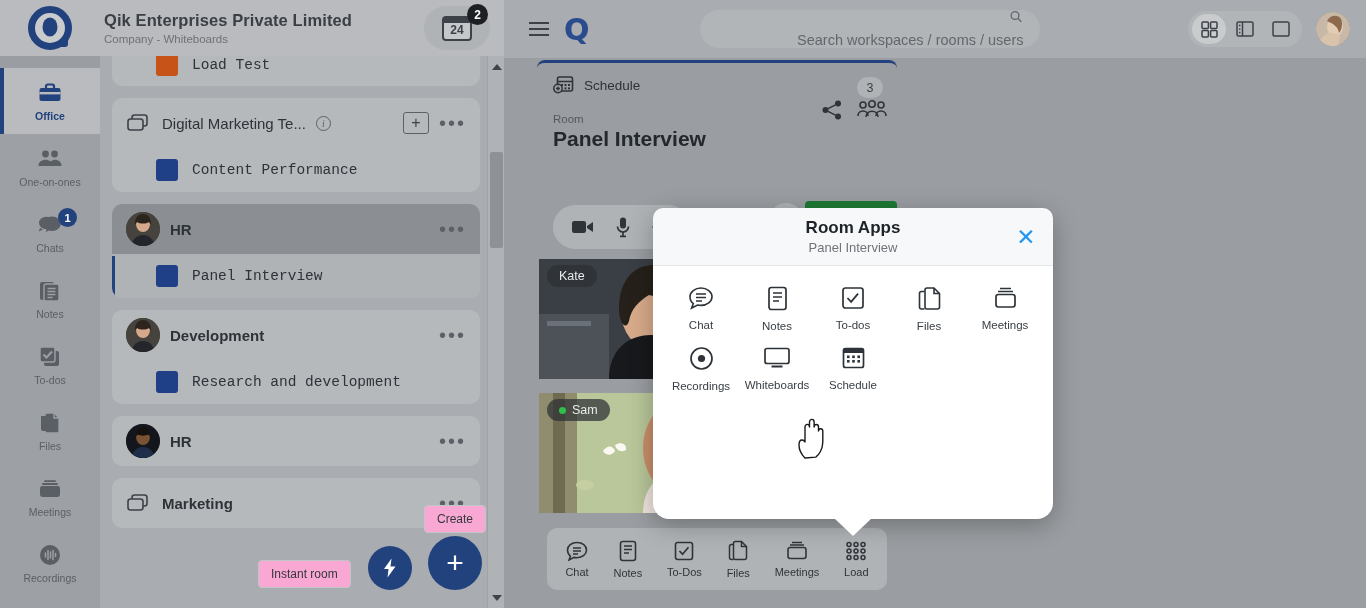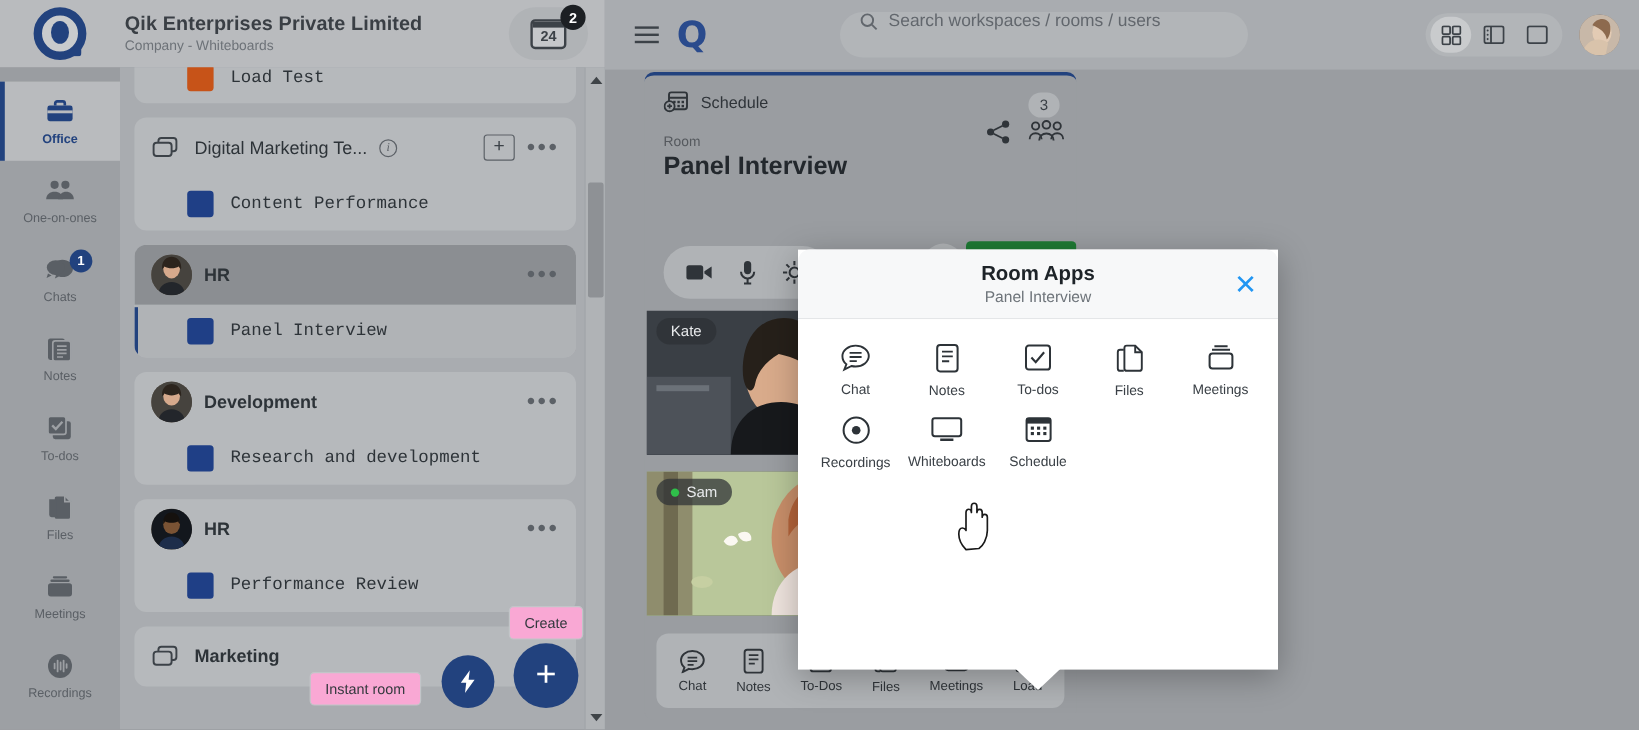--- a/index.html
+++ b/index.html
@@ -180,22 +180,22 @@
   
   #topbar {
     position:absolute; left: 504px; top: 0; width: 862px; height: 58px;
     background: #a9acb0; display:flex; align-items:center; gap: 0;
   }
   #hamburger { width: 46px; display:flex; flex-direction:column; gap:4px; align-items:center; margin-left: 12px; cursor:pointer; }
   #hamburger i { display:block; width: 20px; height: 2.2px; background:#3c4248; }
   #q-mark { font-size: 30px; font-weight: 800; color:#2a4b8d; margin-left: 2px; font-family:"DejaVu Sans", sans-serif; }
   #search {
     width: 340px; height: 38px; border-radius: 19px; background: #b2b5b8;
-    display:flex; align-items:flex-start; gap: 9px; padding: 0 16px;
-    margin-left: 110px; cursor: text;
+    display:flex; align-items:flex-end; gap: 9px; padding: 0 16px;
+    margin-left: 110px; cursor: text; flex-direction: column;
   }
   #search-text { font-size: 14.5px; color: #62676d; }
   #layout-group {
     position:absolute; right: 64px; top: 11px;
     height: 36px; border-radius: 18px; background:#b2b5b8;
     display:flex; align-items:center; padding: 0 4px; gap: 2px;
   }
   .lay-btn {
     width: 34px; height: 30px; border-radius: 15px;
     display:flex; align-items:center; justify-content:center; cursor:pointer;
@@ -259,25 +259,24 @@
     background: #b0b3b6; border-radius: 10px;
     display:flex; align-items:center; justify-content: space-around; padding: 0 6px;
   }
   .appbar-item {
     display:flex; flex-direction:column; align-items:center; gap: 5px; cursor:pointer;
   }
   .appbar-label { font-size: 11px; color:#2f3439; }
 
   
   #modal {
-    position:absolute; left: 653px; top: 208px; width: 400px; height: 350px;
-    background:#fff; border-radius: 0;
+    position:absolute; left: 653px; top: 208px; width: 400px; height: 311px;
+    background:#fff; border-radius: 16px;
     box-shadow: 0 6px 26px rgba(0,0,0,.28);
     z-index: 20;
-    margin-left: 12px;
   }
   #modal-head {
     height: 58px; background:#f7f8f9; border-radius: 10px 10px 0 0;
     border-bottom: 1px solid #e4e6e8;
     display:flex; flex-direction:column; align-items:center; justify-content:center;
     position:relative;
   }
   #modal-title { font-size: 17px; font-weight: 700; color:#1d2328; }
   #modal-sub { font-size: 13px; color:#6e747a; margin-top: 2px; }
   #modal-close {
@@ -493,24 +492,20 @@
           <div class="ws-avatar">
             <svg width="34" height="34" viewBox="0 0 34 34">
                 <rect width="34" height="34" fill="#13171d"></rect>
                 <ellipse cx="17" cy="13" rx="7" ry="8" fill="#7a5334"></ellipse>
                 <path d="M6 34c0-7 5-11 11-11s11 4 11 11z" fill="#1d2d4a"></path>
                 <path d="M10 12c0-6 3-9 7-9s7 3 7 9c0 1-1 0-1.5-1.5-3 1.5-8 1.5-11 0C10.8 12 10 13 10 12z" fill="#15110e"></path>
               </svg>
           </div>
           <div class="ws-name">HR</div>
           <div class="dots">•••</div>
-        </div>
-        <div class="room-row">
-          <div class="room-sq" style="background:#1f3f86;"></div>
-          <div class="room-name">Performance Review</div>
         </div>
       </div>
 
       <div class="card">
         <div class="ws-row">
           <div class="ws-ico">
             <svg width="26" height="20" viewBox="0 0 26 20">
                 <rect x="6" y="2" width="15" height="11" rx="2.5" stroke="#3c4248" stroke-width="1.6" fill="none"></rect>
                 <rect x="2" y="6" width="15" height="11" rx="2.5" stroke="#3c4248" stroke-width="1.6" fill="#b6b9bc"></rect>
               </svg>

